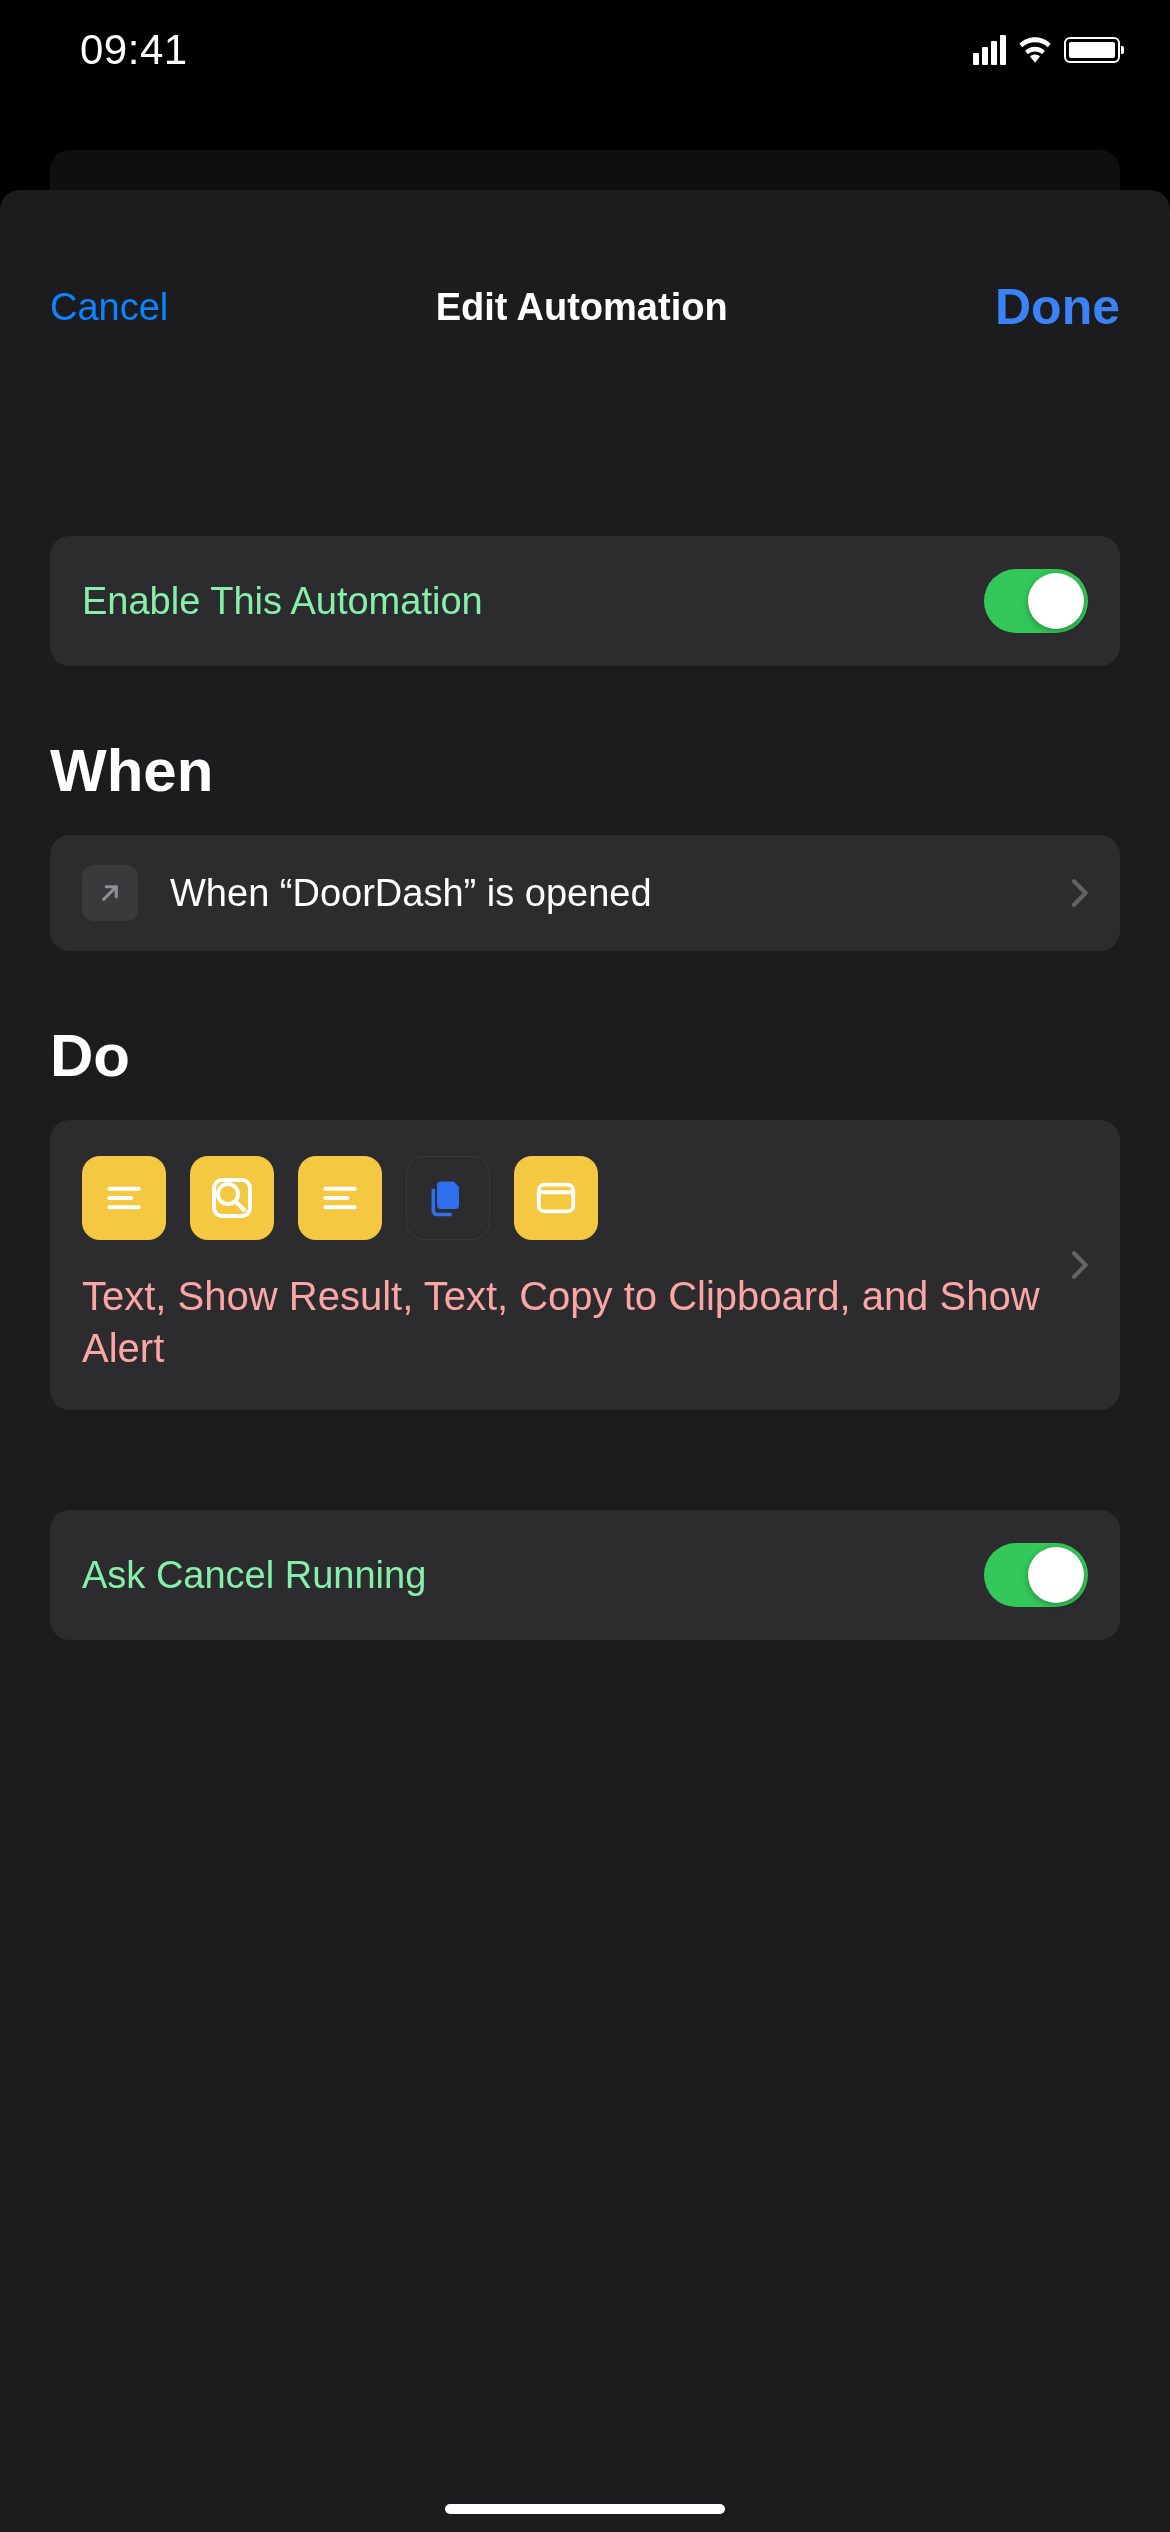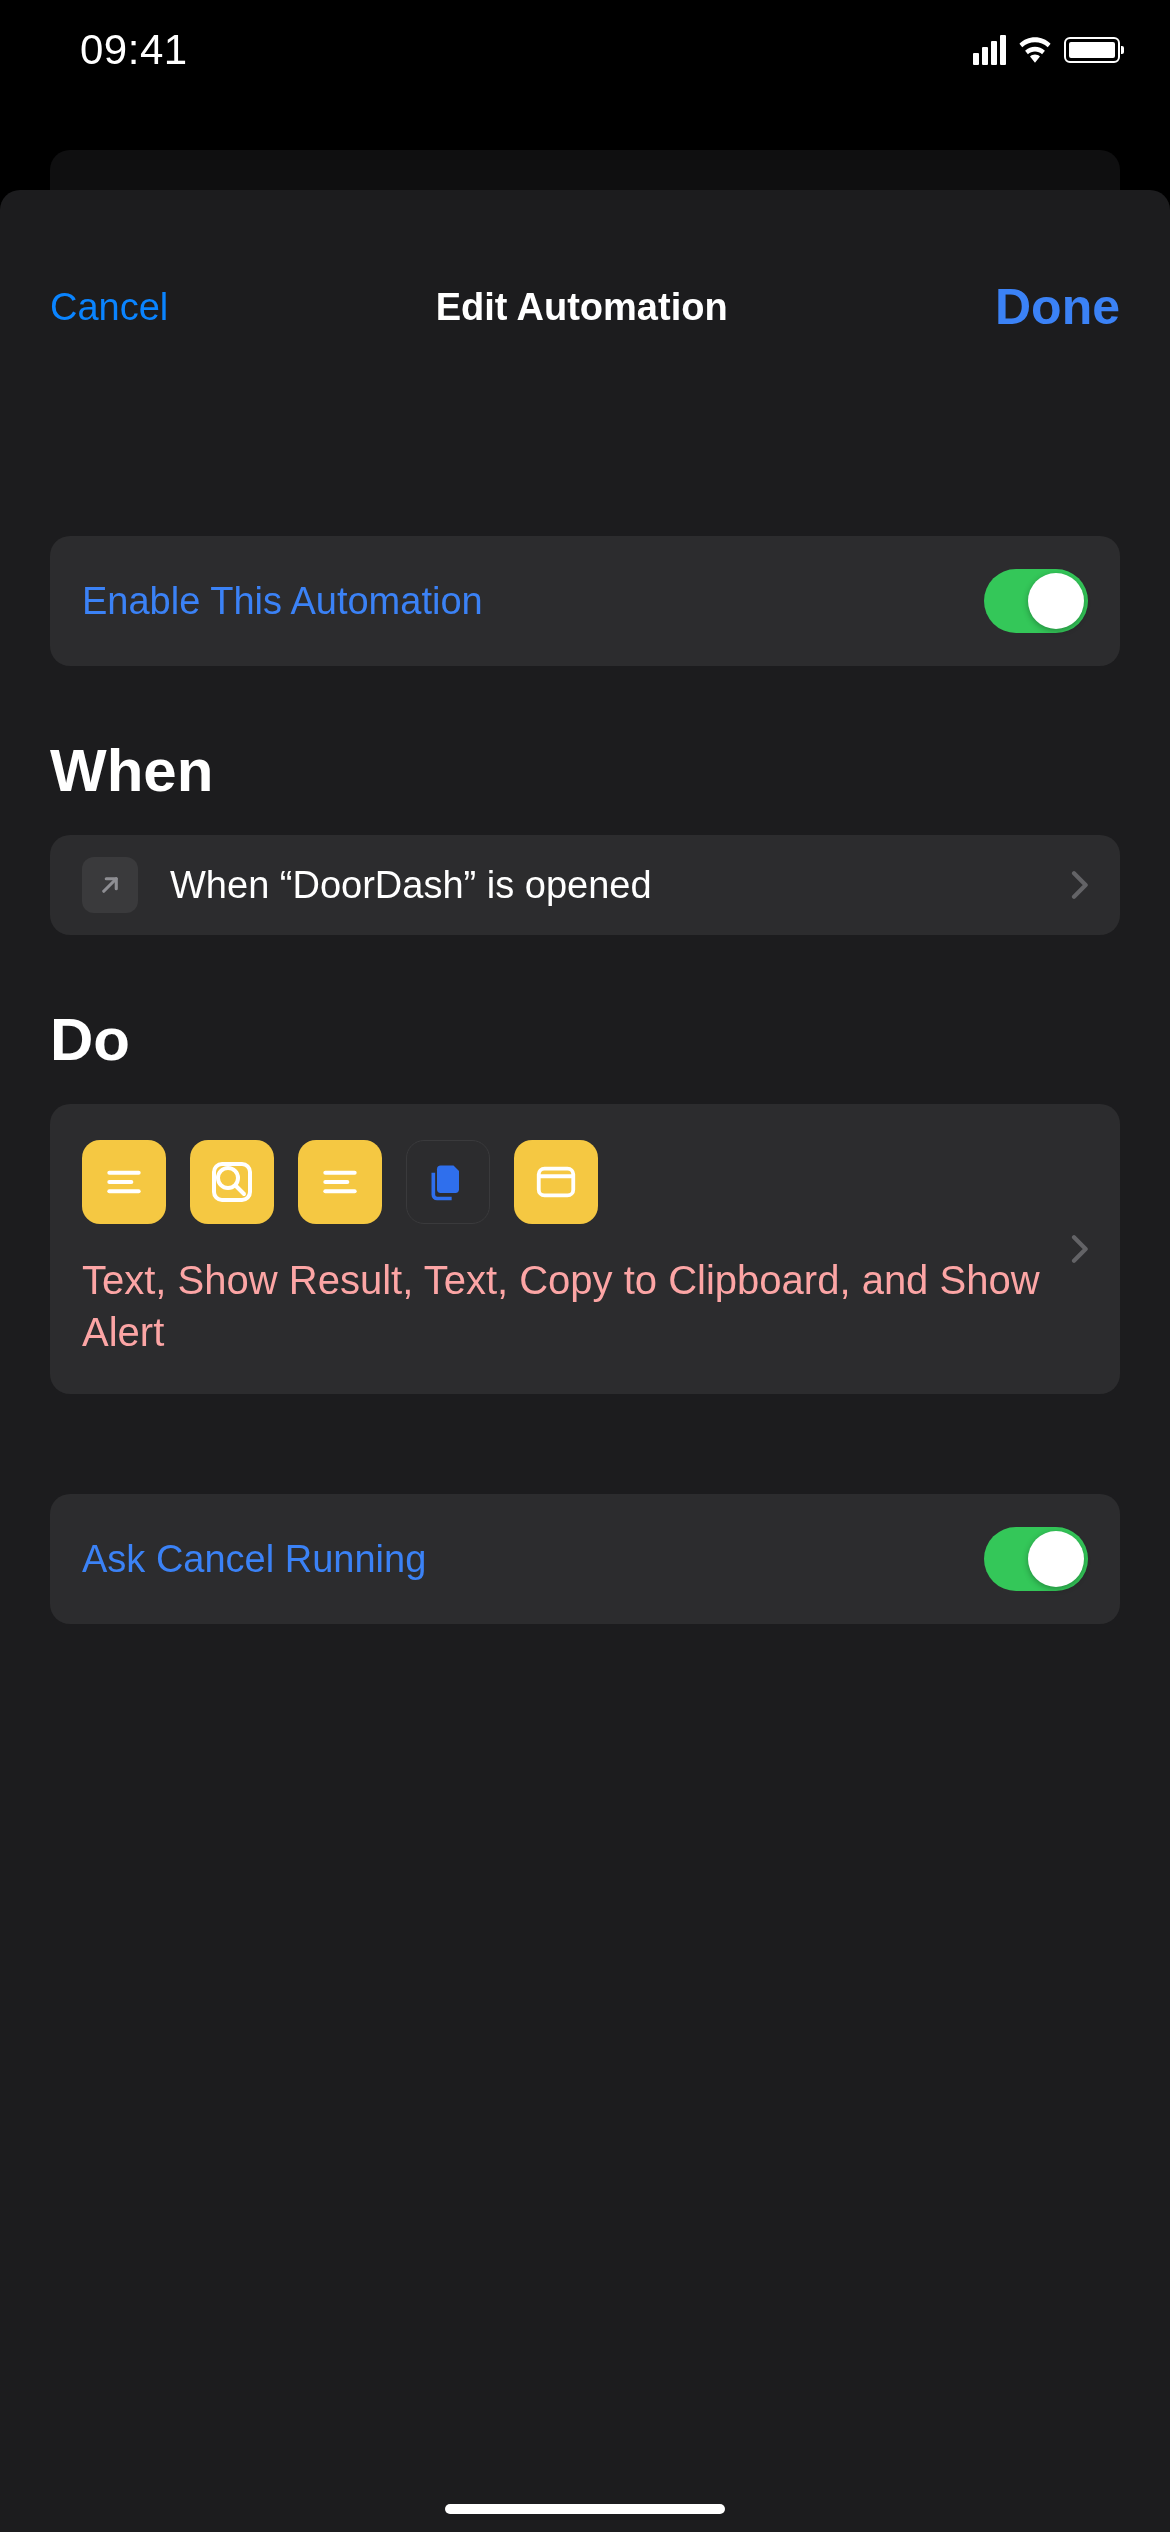--- a/index.html
+++ b/index.html
@@ -130,21 +130,21 @@
     }
     .cell {
       display: flex;
       align-items: center;
       padding: 30px 32px;
       min-height: 130px;
     }
     .cell-label {
       flex: 1;
       font-size: 38px;
-      color: #3b82f6;
+      color: #86efac;
     }
 
     .ios-switch {
       width: 104px;
       height: 64px;
       background: #34c759;
       border-radius: 32px;
       position: relative;
       cursor: pointer;
     }
@@ -162,21 +162,21 @@
     .section-header {
       font-size: 60px;
       font-weight: 700;
       color: #fff;
       margin: 70px 0 30px 0;
     }
 
     .trigger-cell {
       display: flex;
       align-items: center;
-      padding: 22px 32px;
+      padding: 30px 32px;
       gap: 32px;
     }
     .trigger-icon-wrap {
       width: 56px;
       height: 56px;
       background: #3a3a3c;
       border-radius: 12px;
       display: flex;
       align-items: center;
       justify-content: center;

